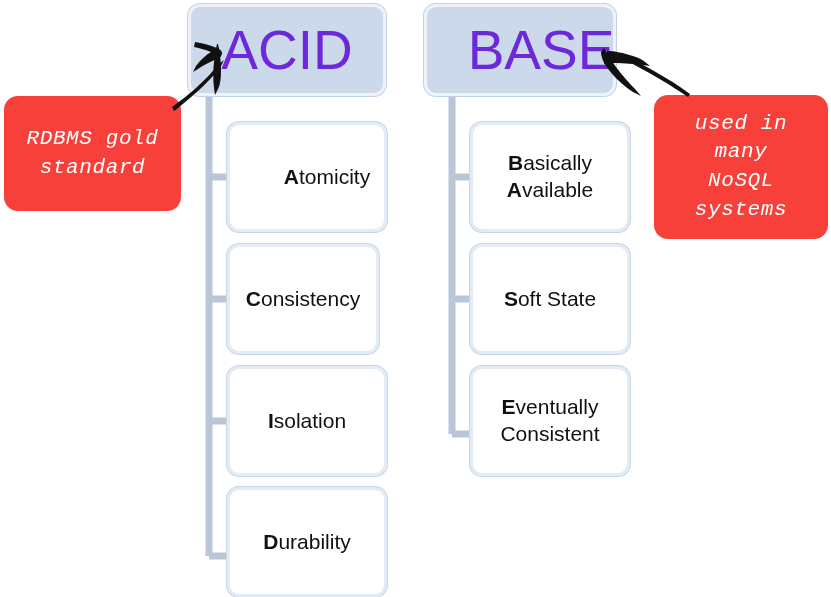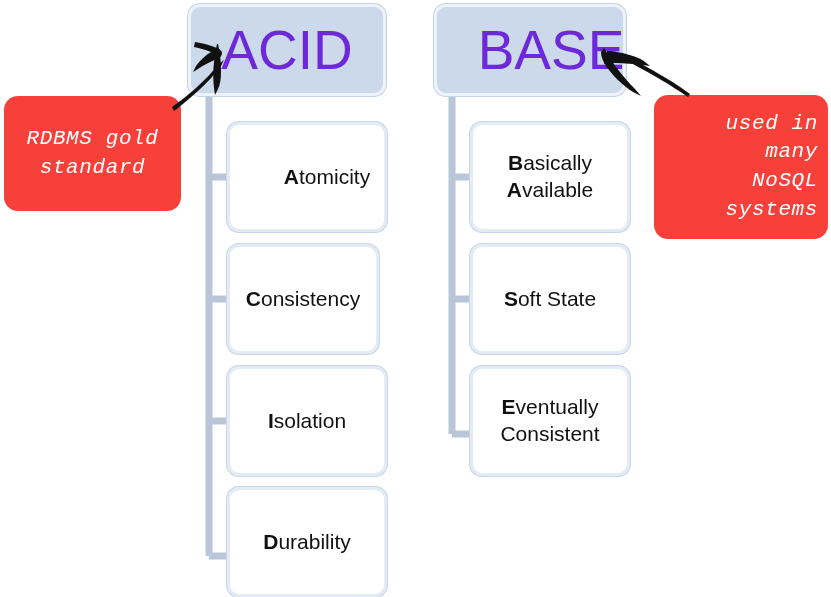--- a/index.html
+++ b/index.html
@@ -40,21 +40,21 @@
   }
   .root-label {
     font-size: 55px;
     font-weight: 400;
     color: #6d28d9;
     letter-spacing: 0px;
     line-height: 1;
     font-family: "Liberation Sans", sans-serif;
   }
   #root-acid { left: 188px; top: 4px; width: 198px; height: 92px; }
-  #root-base { left: 434px; top: 4px; width: 192px; height: 92px; padding-left: 42px; }
+  #root-base { left: 424px; top: 4px; width: 192px; height: 92px; padding-left: 42px; }
 
   
   .leaf-box {
     position: absolute;
     box-sizing: border-box;
     background: #ffffff;
     border: 3px solid #e3ebf5;
     border-radius: 12px;
     box-shadow: 0 0 0 1px #c8d6e6;
     display: flex;
@@ -99,21 +99,21 @@
     font-family: Liberation Mono, monospace;
     font-size: 21px;
     font-style: italic;
     font-weight: 400;
     line-height: 1.36;
     letter-spacing: 0.6px;
     color: #ffffff;
     padding: 0 10px;
   }
   #callout-left  { left: 4px;   top: 96px; width: 177px; height: 115px; }
-  #callout-right { left: 654px; top: 95px; width: 174px; height: 144px; text-align: right; }
+  #callout-right { left: 654px; top: 95px; width: 174px; height: 144px; }
 
   
   .arrow-layer {
     position: absolute;
     left: 0; top: 0;
     width: 831px; height: 597px;
     pointer-events: none;
   }
 </style>
 </head>

